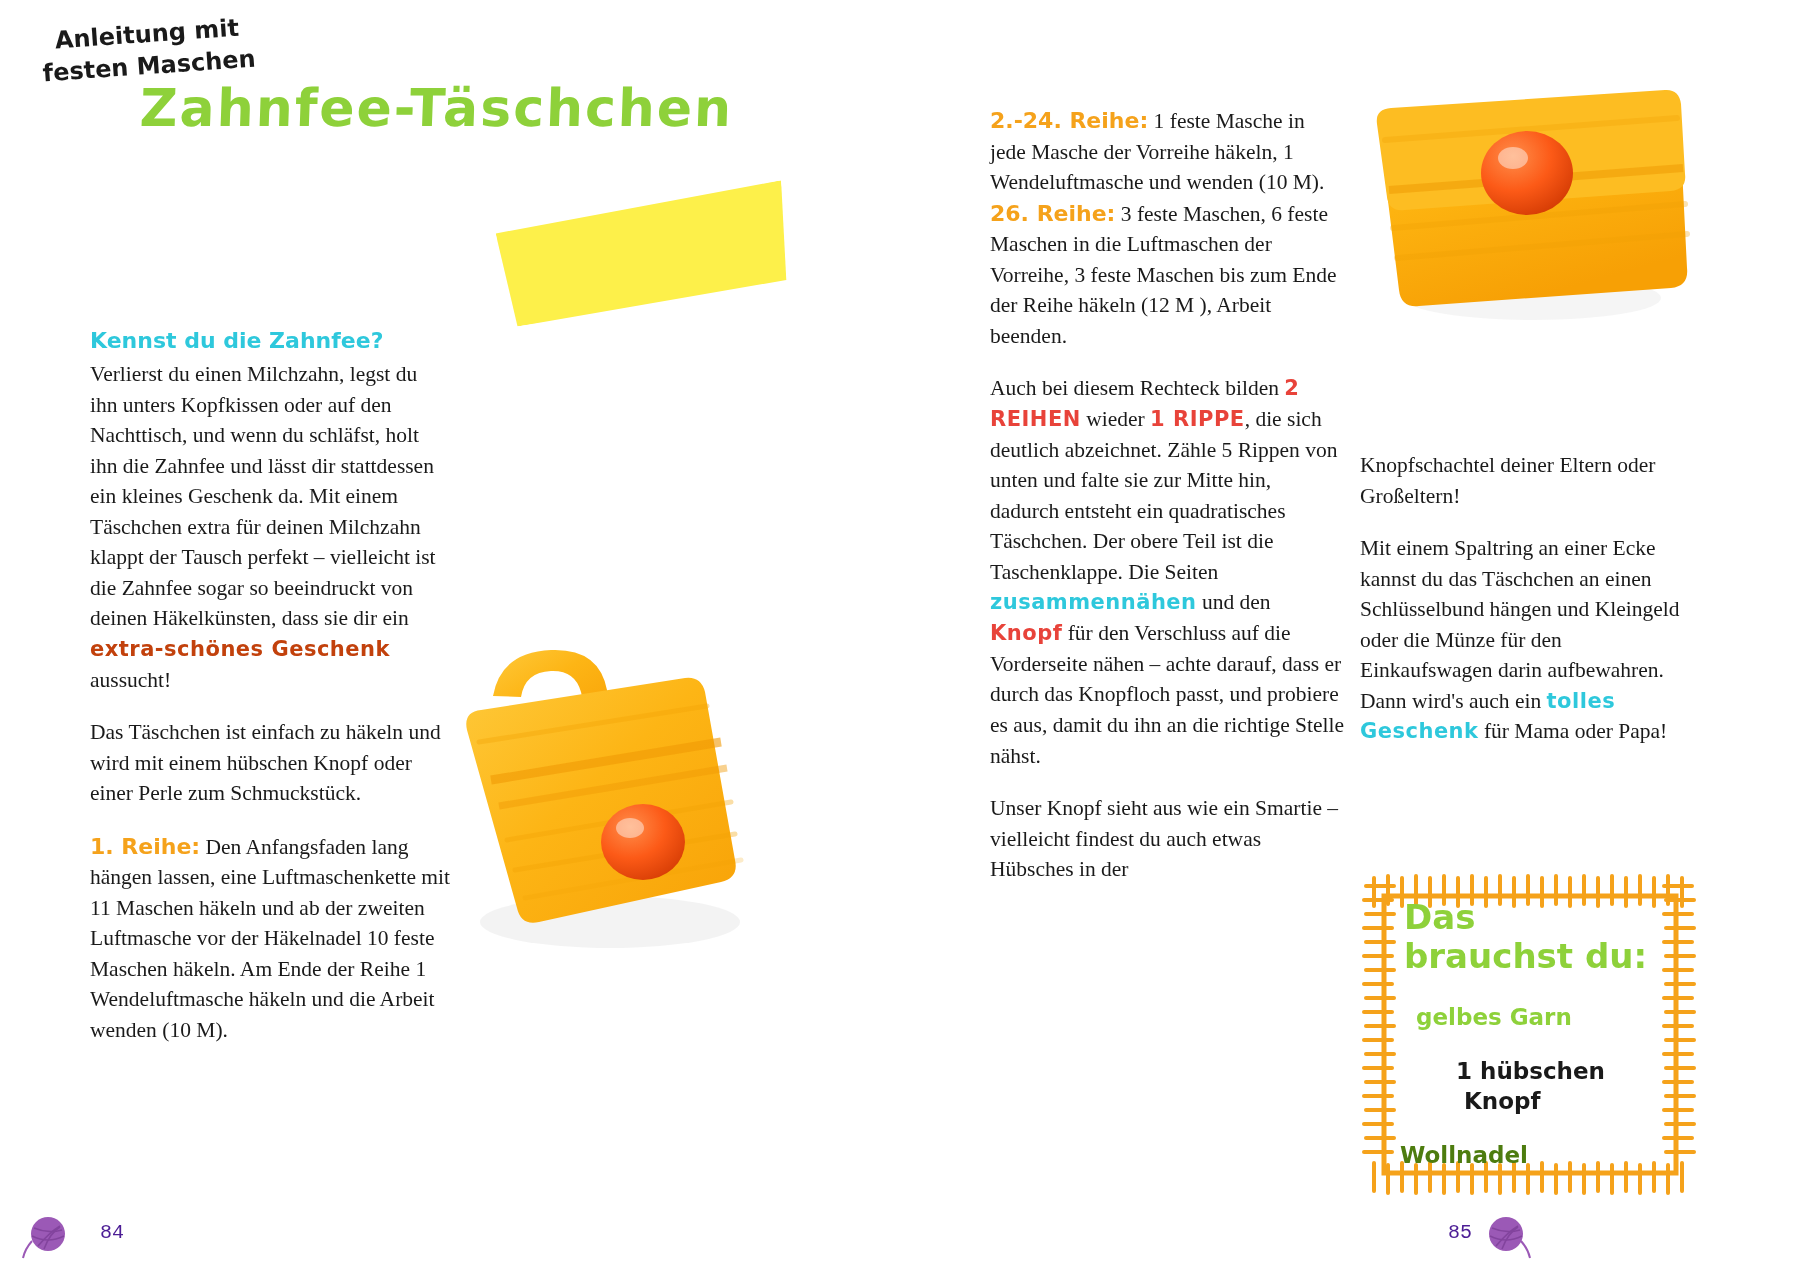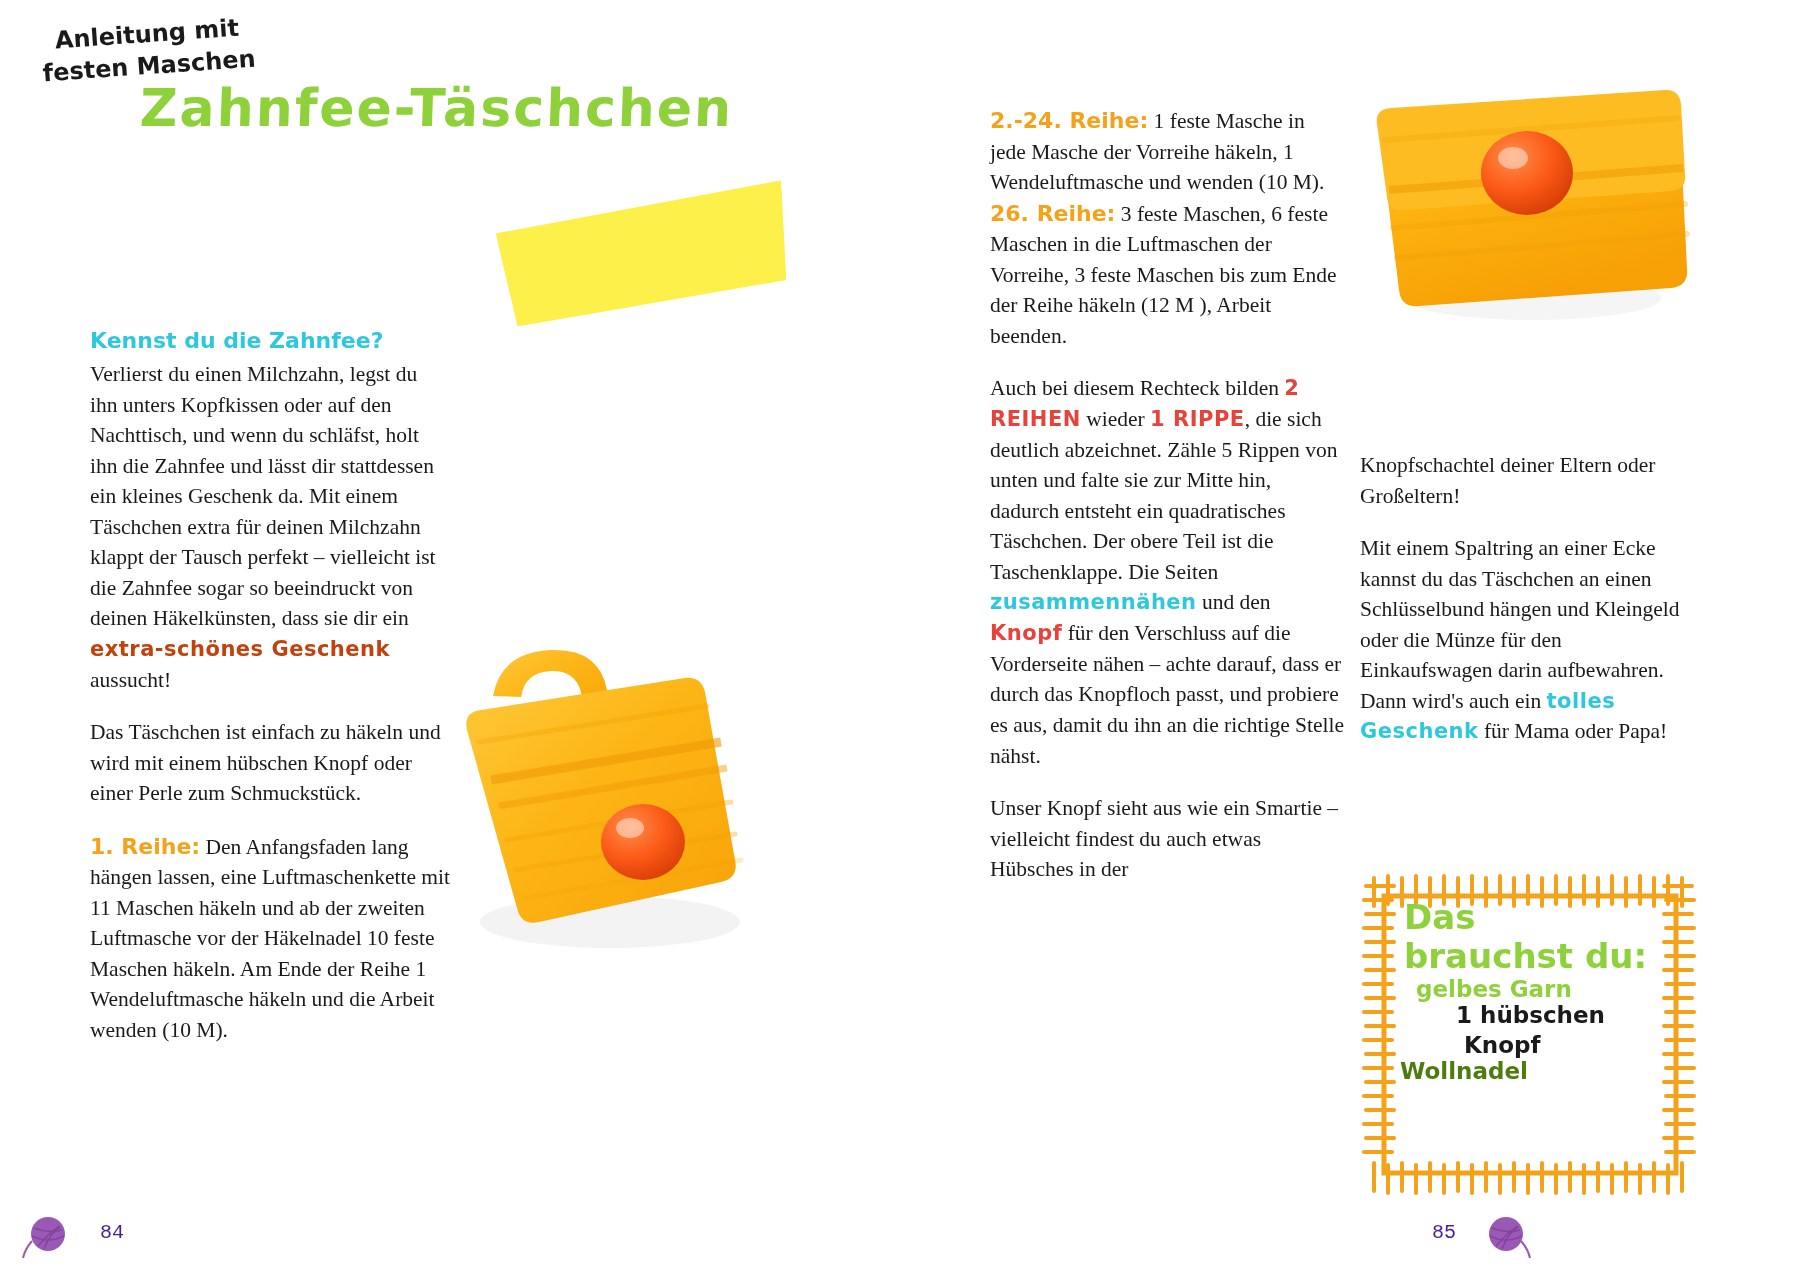--- a/index.html
+++ b/index.html
@@ -133,37 +133,37 @@
     color: #8ed13a;
     font-size: 34px;
     line-height: 1.15;
     margin-left: 28px;
     margin-top: 10px;
   }
   .mat-item {
     font-family: "DejaVu Sans", sans-serif;
     font-weight: bold;
     font-size: 23px;
-    margin-top: 0;
+    margin-top: 28px;
   }
   .mi-1 { color: #8ed13a; margin-left: 40px; }
   .mi-2 { color: #1a1a1a; margin-left: 80px; }
   .mi-3 { color: #1a1a1a; margin-left: 88px; margin-top: 4px;}
   .mi-4 { color: #4d7c0f; margin-left: 24px; }
 
   
   .folio {
     position: absolute;
     bottom: 38px;
     font-family: Liberation Mono, monospace;
     font-size: 20px;
     color: #4c1d95;
   }
   .folio-left { left: 100px; }
-  .folio-right { right: 344px; }
+  .folio-right { right: 328px; }
 
   .yarn {
     position: absolute;
     bottom: 22px;
     width: 52px;
     height: 52px;
   }
   .yarn-left { left: 20px; }
   .yarn-right { right: 268px; }
 </style>

